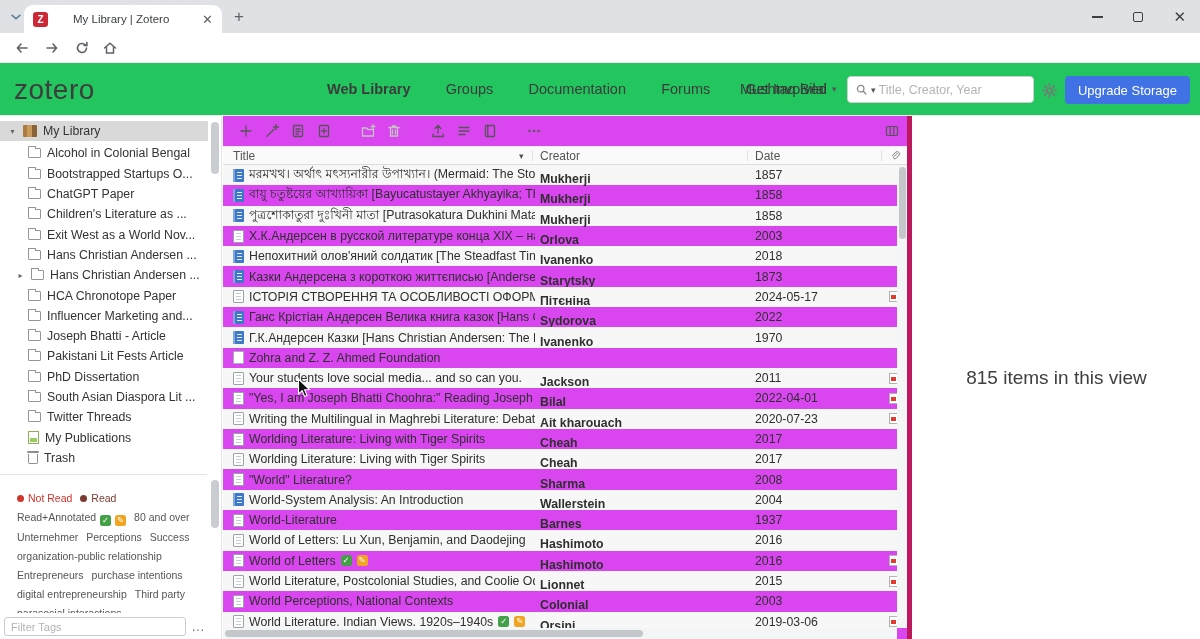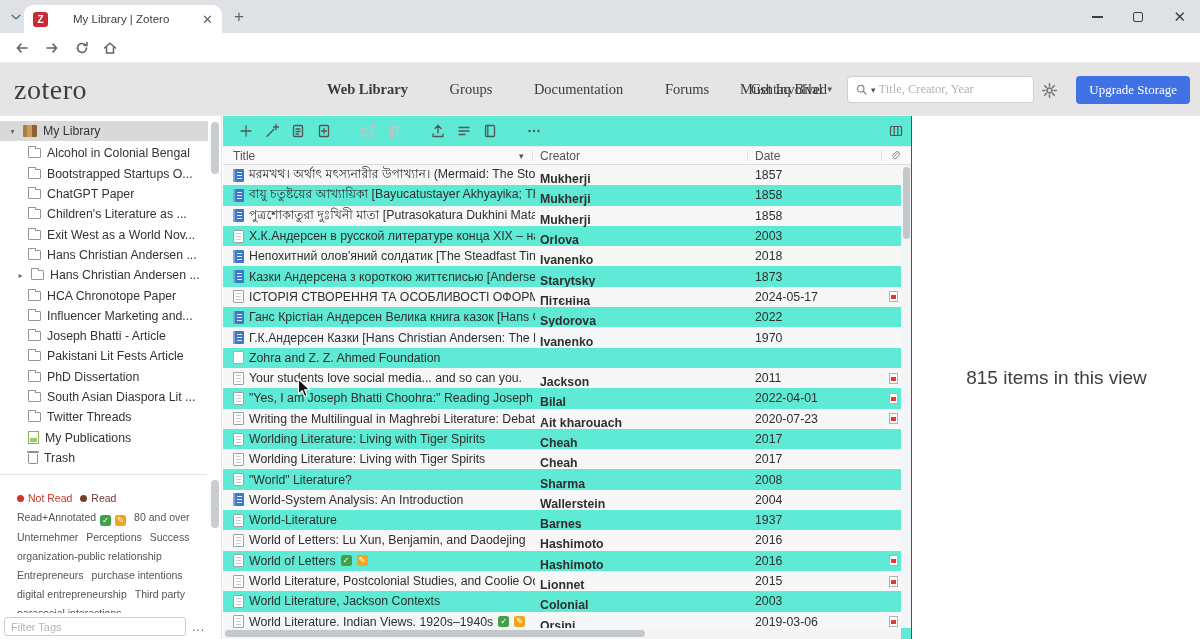--- a/index.html
+++ b/index.html
@@ -24,21 +24,21 @@
   .nav-ico{position:absolute;top:7px;}
   #addressbar{position:absolute;left:124px;top:37px;width:912px;height:22px;background:#f1f3f4;border-radius:12px;display:flex;align-items:center;padding:0 10px;gap:8px;}
   #url{font-size:12px;color:#202124;flex:1;white-space:nowrap;overflow:hidden;}
   #chrome-right{position:absolute;right:10px;top:37px;height:22px;display:flex;align-items:center;gap:13px;}
   .folder-ico{width:16px;height:11px;background:#f7c04a;border-radius:1.5px;position:relative;}
   .folder-ico::before{content:"";position:absolute;top:-3px;left:0;width:7px;height:3px;background:#f7c04a;border-radius:1.5px 1.5px 0 0;}
   .avatar{width:19px;height:19px;border-radius:50%;background:radial-gradient(circle at 35% 35%,#c9a07a,#8a5a3b);}
   .vdots{font-size:14px;color:#5f6368;}
 
   
-  #siteheader{position:absolute;top:63px;left:0;right:0;height:53px;background:#e5e5e5;border-bottom:1px solid #eaeaea;font-family:Liberation Serif, serif;}
+  #siteheader{position:absolute;top:63px;left:0;right:0;height:53px;background:#22c55e;border-bottom:1px solid #eaeaea;}
   #logo{position:absolute;left:14px;top:11px;font-size:28px;color:#3d3d3d;font-weight:500;letter-spacing:.5px;}
   #sitenav{position:absolute;left:327px;top:0;height:100%;width:500px;display:flex;align-items:center;justify-content:space-between;font-size:14.5px;color:#3b3b3b;}
   .nav-link{white-space:nowrap;cursor:default;}
   .nav-link.active{font-weight:bold;}
   #user-menu{position:absolute;left:740px;top:0;height:100%;display:flex;align-items:center;gap:5px;font-size:14.5px;color:#3b3b3b;}
   .chev{font-size:9px;color:#555;}
   #hdr-search{position:absolute;left:847px;top:13px;width:187px;height:27px;border:1px solid #cfcfcf;border-radius:4px;display:flex;align-items:center;padding:0 7px;gap:3px;background:#fff;}
   #hdr-search input{border:0;outline:0;flex:1;min-width:0;font-size:12.5px;color:#333;font-family:inherit;background:transparent;}
   input::placeholder{color:#b4b4b4;}
   #gear{position:absolute;left:1041px;top:19px;}
@@ -60,21 +60,21 @@
   #tagbox{position:absolute;left:0;right:14px;top:358px;bottom:26px;border-top:1px solid #e2e2e2;padding:13px;overflow:hidden;}
   .tag{display:inline-block;font-size:10.5px;color:#555;padding:1px 4px;line-height:16px;white-space:nowrap;}
   .tag .dot{display:inline-block;width:7px;height:7px;border-radius:50%;margin-right:4px;vertical-align:0;}
   #tagfilter{position:absolute;left:4px;bottom:3px;width:182px;height:19px;border:1px solid #ccc;border-radius:3px;font-size:11px;padding:0 6px;color:#333;font-family:inherit;}
   #tagopts{position:absolute;left:192px;bottom:5px;color:#666;font-size:12px;letter-spacing:1px;}
   .sb{position:absolute;width:8px;border-radius:4px;background:#c9cdd1;}
   #sb-collections{right:2px;top:6px;height:52px;}
   #sb-tags{right:2px;top:364px;height:48px;}
 
   
-  #items{position:absolute;top:116px;left:223px;width:689px;bottom:0;background:#5eead4;border-right:1px solid #be185d;}
+  #items{position:absolute;top:116px;left:223px;width:689px;bottom:0;background:#d946ef;border-right:5px solid #be185d;}
   #itoolbar{position:absolute;top:0;left:0;right:0;height:30px;display:flex;align-items:center;padding-left:12px;gap:5px;}
   .tbtn{width:21px;height:22px;display:flex;align-items:center;justify-content:center;}
   .tbtn.group{margin-left:18px;}
   #colpicker{position:absolute;right:5px;top:4px;}
   #thead{position:absolute;top:30px;left:0;right:0;height:19px;background:#fafafa;border-top:1px solid #ececec;border-bottom:1px solid #dcdcdc;font-size:12px;color:#555;}
   .hcell{position:absolute;top:0;height:100%;display:flex;align-items:center;}
   .hdiv{position:absolute;top:3px;bottom:3px;width:1px;background:#e2e2e2;}
   #tbody{position:absolute;top:49px;left:0;right:10px;bottom:11px;overflow:hidden;}
   .trow{position:relative;height:20.3px;font-size:12.3px;color:#2f2f2f;}
   .trow.alt{background:#f7f7f8;}
@@ -582,21 +582,21 @@
         </span>
         <span class="c-creator">Lionnet</span>
         <span class="c-date">2015</span>
         <span class="c-attach">
           <span class="attach-ico"></span>
         </span>
       </div>
       <div class="trow">
         <span class="c-title">
           <span class="t-ico t-doc"></span>
-          <span>World Literature, Jackson Contexts</span>
+          <span>World Perceptions, National Contexts</span>
         </span>
         <span class="c-creator">Colonial</span>
         <span class="c-date">2003</span>
         <span class="c-attach"></span>
       </div>
       <div class="trow alt">
         <span class="c-title">
           <span class="t-ico t-doc"></span>
           <span>World Literature. Indian Views. 1920s–1940s</span>
           <span class="b-check">✓</span>

